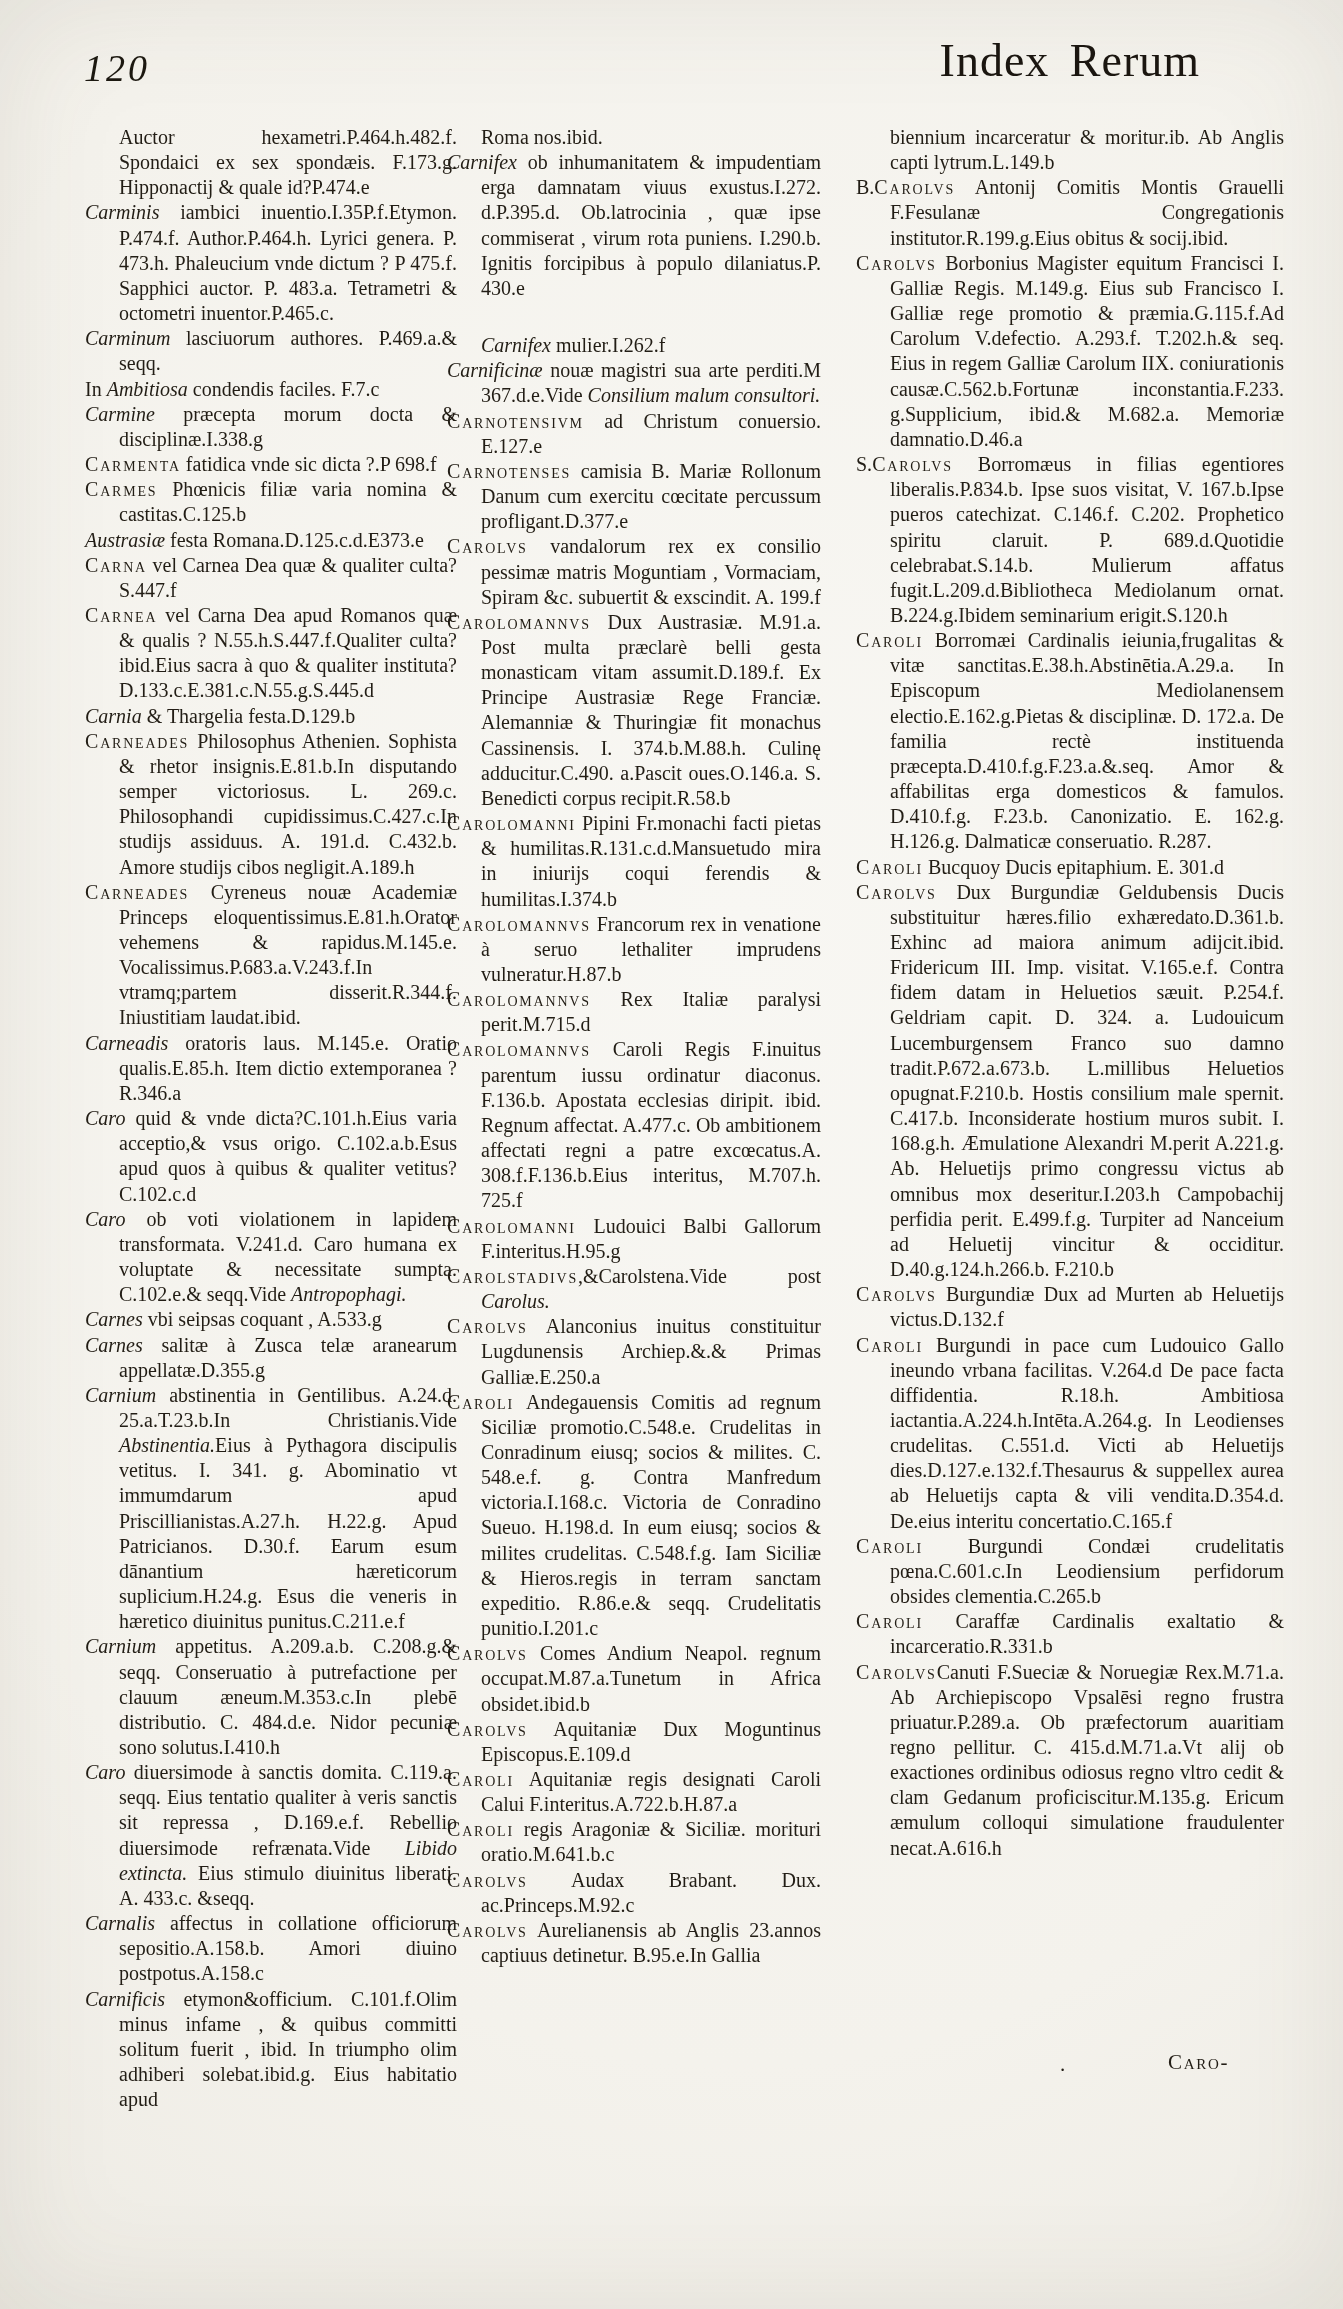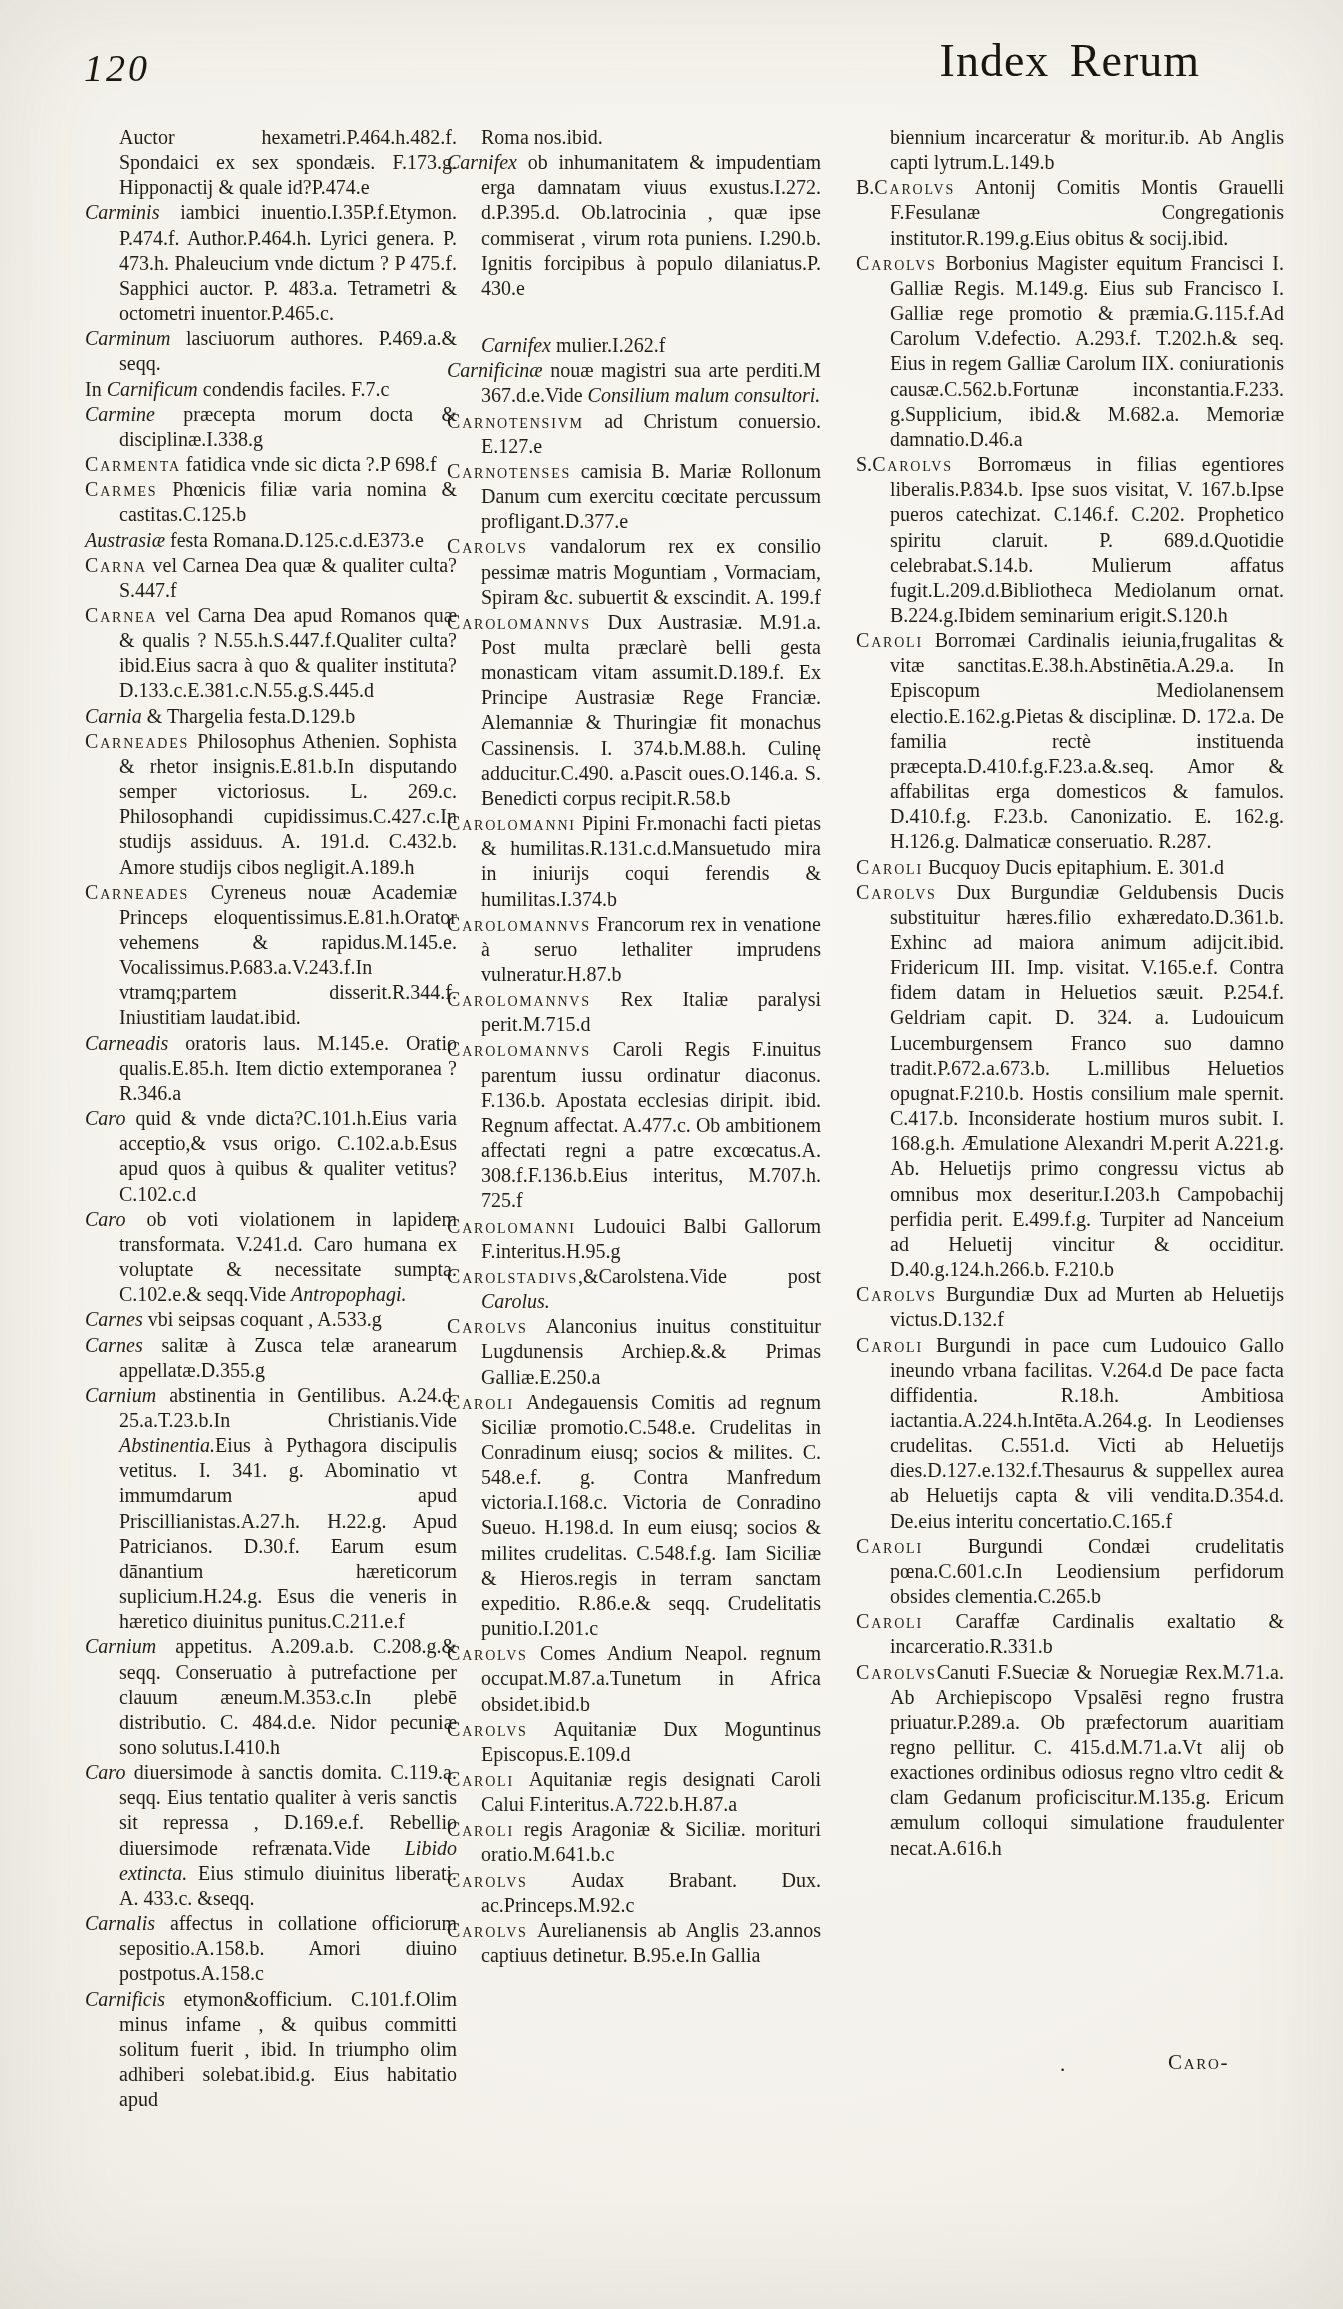--- a/index.html
+++ b/index.html
@@ -66,21 +66,21 @@
 <body>
 
 <div class="page">
   <div class="pagenum">120</div>
   <div class="running-title">Index Rerum</div>
 
   <div class="col col-1">
       <p class="entry cont"><span class="seg-r">Auctor hexametri.P.464.h.482.f. Spondaici ex sex spondæis. F.173.g. Hipponactij &amp; quale id?P.474.e</span></p>
       <p class="entry"><span class="seg-i">Carminis</span><span class="seg-r"> iambici inuentio.I.35P.f.Etymon. P.474.f. Author.P.464.h. Lyrici genera. P. 473.h. Phaleucium vnde dictum ? P 475.f. Sapphici auctor. P. 483.a. Tetrametri &amp; octometri inuentor.P.465.c.</span></p>
       <p class="entry"><span class="seg-i">Carminum</span><span class="seg-r"> lasciuorum authores. P.469.a.&amp; seqq.</span></p>
-      <p class="entry"><span class="seg-r">In </span><span class="seg-i">Carnificum</span><span class="seg-r"> condendis faciles. F.7.c</span></p>
+      <p class="entry"><span class="seg-r">In </span><span class="seg-i">Ambitiosa</span><span class="seg-r"> condendis faciles. F.7.c</span></p>
       <p class="entry"><span class="seg-i">Carmine</span><span class="seg-r"> præcepta morum docta &amp; disciplinæ.I.338.g</span></p>
       <p class="entry"><span class="seg-c">Carmenta</span><span class="seg-r"> fatidica vnde sic dicta ?.P 698.f</span></p>
       <p class="entry"><span class="seg-c">Carmes</span><span class="seg-r"> Phœnicis filiæ varia nomina &amp; castitas.C.125.b</span></p>
       <p class="entry"><span class="seg-i">Austrasiæ</span><span class="seg-r"> festa Romana.D.125.c.d.E373.e</span></p>
       <p class="entry"><span class="seg-c">Carna</span><span class="seg-r"> vel Carnea Dea quæ &amp; qualiter culta?S.447.f</span></p>
       <p class="entry"><span class="seg-c">Carnea</span><span class="seg-r"> vel Carna Dea apud Romanos quæ &amp; qualis ? N.55.h.S.447.f.Qualiter culta?ibid.Eius sacra à quo &amp; qualiter instituta?D.133.c.E.381.c.N.55.g.S.445.d</span></p>
       <p class="entry"><span class="seg-i">Carnia</span><span class="seg-r"> &amp; Thargelia festa.D.129.b</span></p>
       <p class="entry"><span class="seg-c">Carneades</span><span class="seg-r"> Philosophus Athenien. Sophista &amp; rhetor insignis.E.81.b.In disputando semper victoriosus. L. 269.c. Philosophandi cupidissimus.C.427.c.In studijs assiduus. A. 191.d. C.432.b. Amore studijs cibos negligit.A.189.h</span></p>
       <p class="entry"><span class="seg-c">Carneades</span><span class="seg-r"> Cyreneus nouæ Academiæ Princeps eloquentissimus.E.81.h.Orator vehemens &amp; rapidus.M.145.e. Vocalissimus.P.683.a.V.243.f.In vtramq;partem disserit.R.344.f. Iniustitiam laudat.ibid.</span></p>
       <p class="entry"><span class="seg-i">Carneadis</span><span class="seg-r"> oratoris laus. M.145.e. Oratio qualis.E.85.h. Item dictio extemporanea ? R.346.a</span></p>

